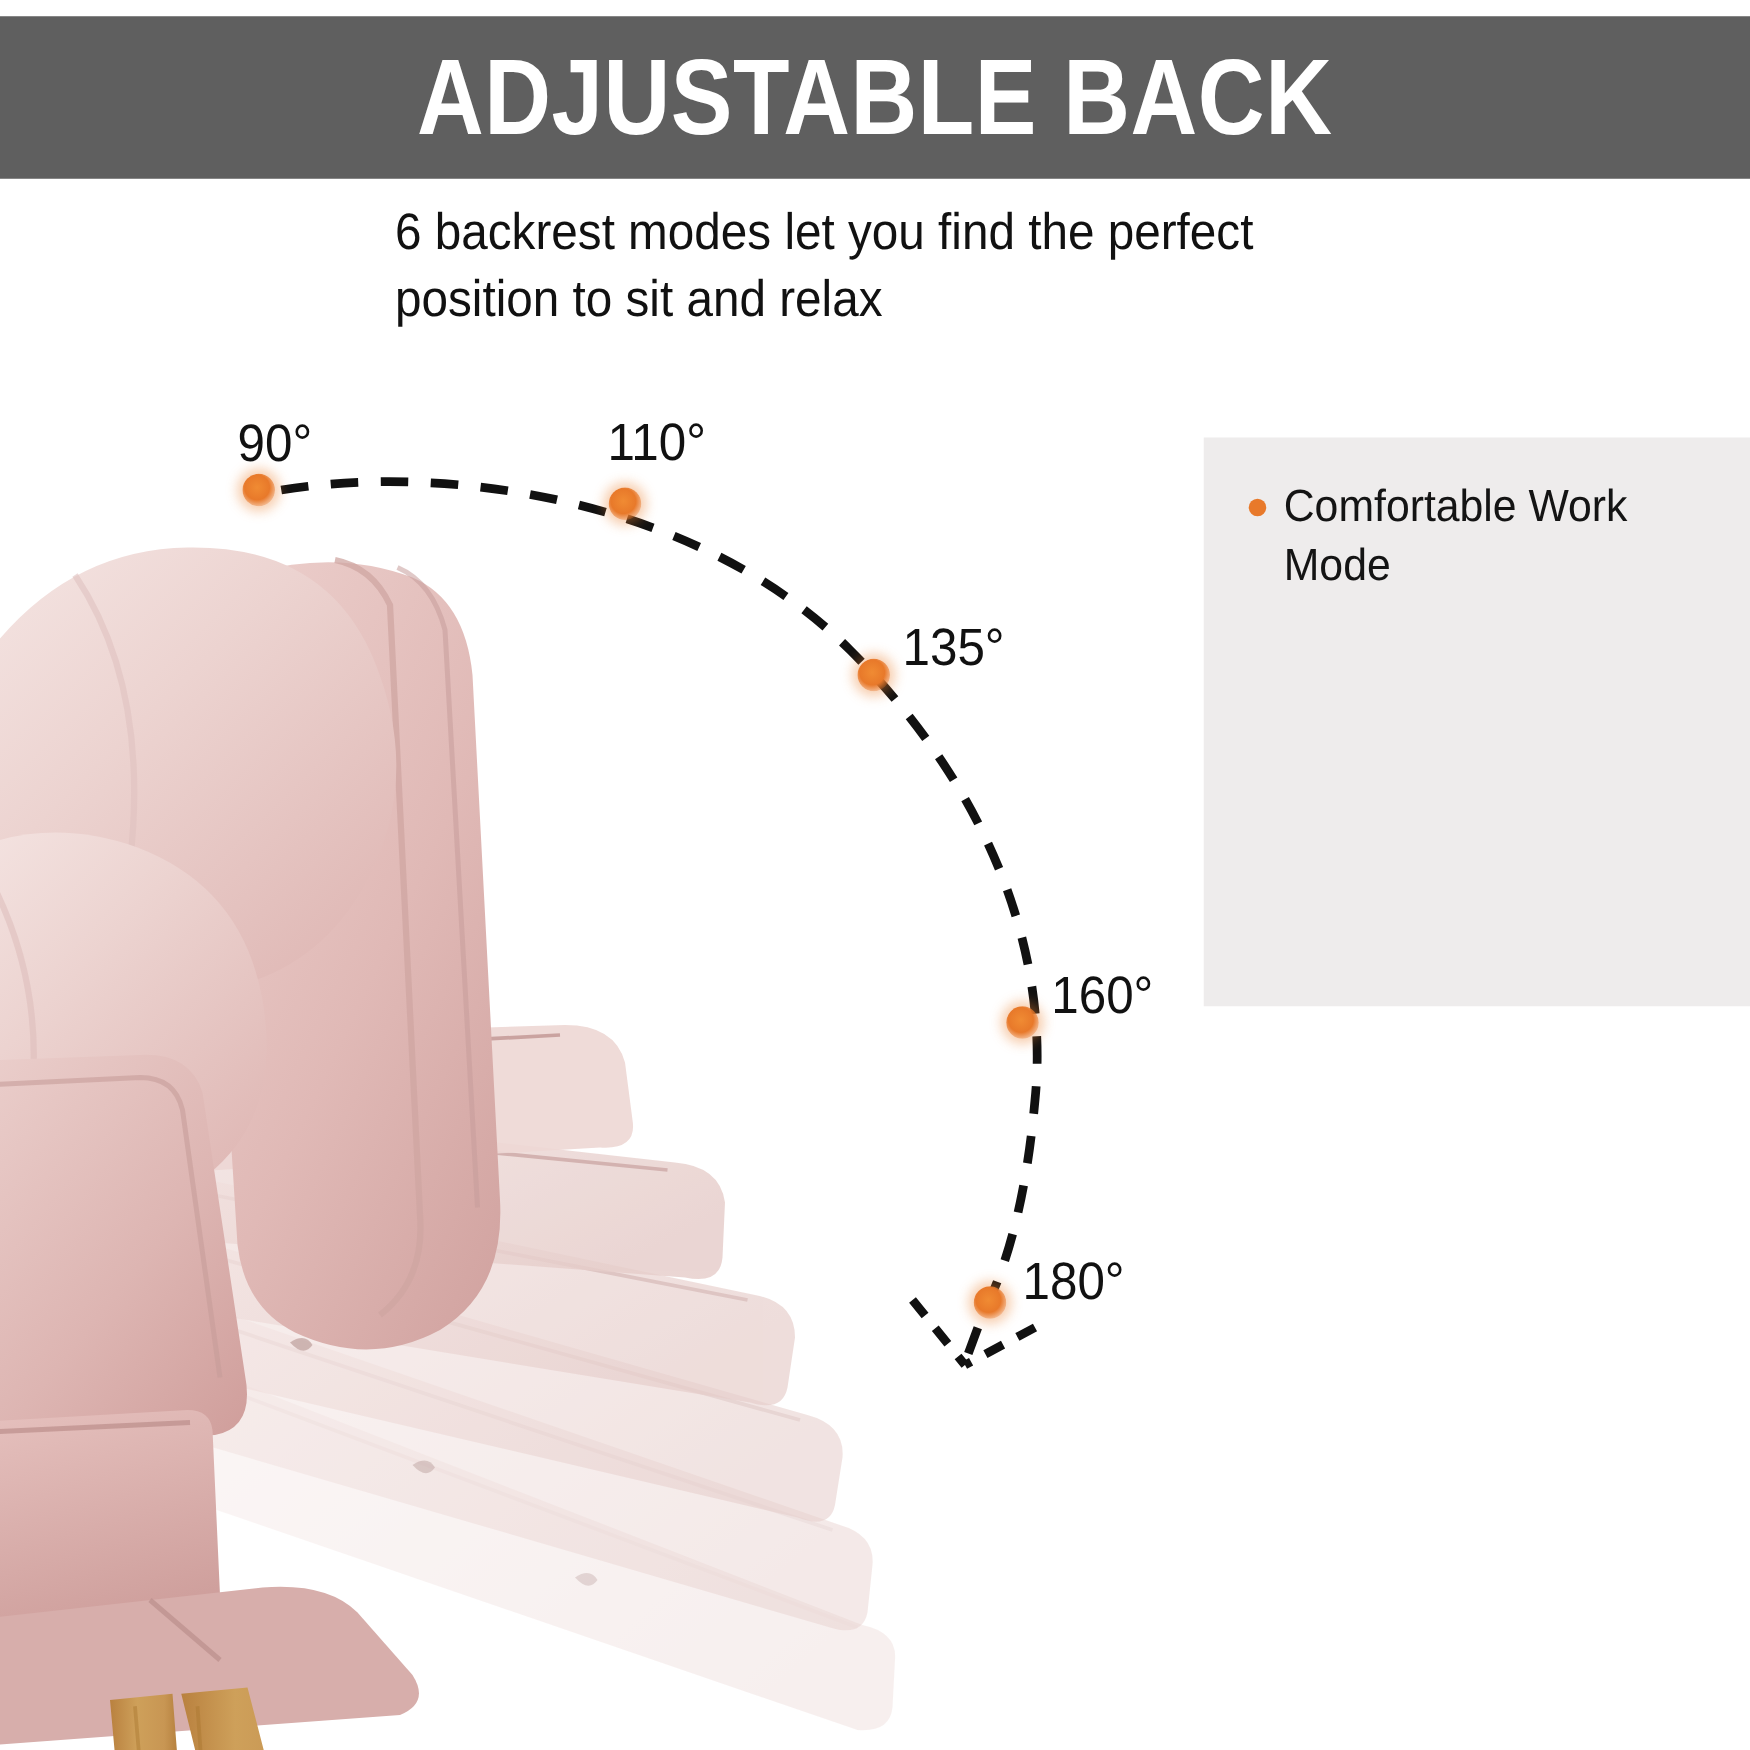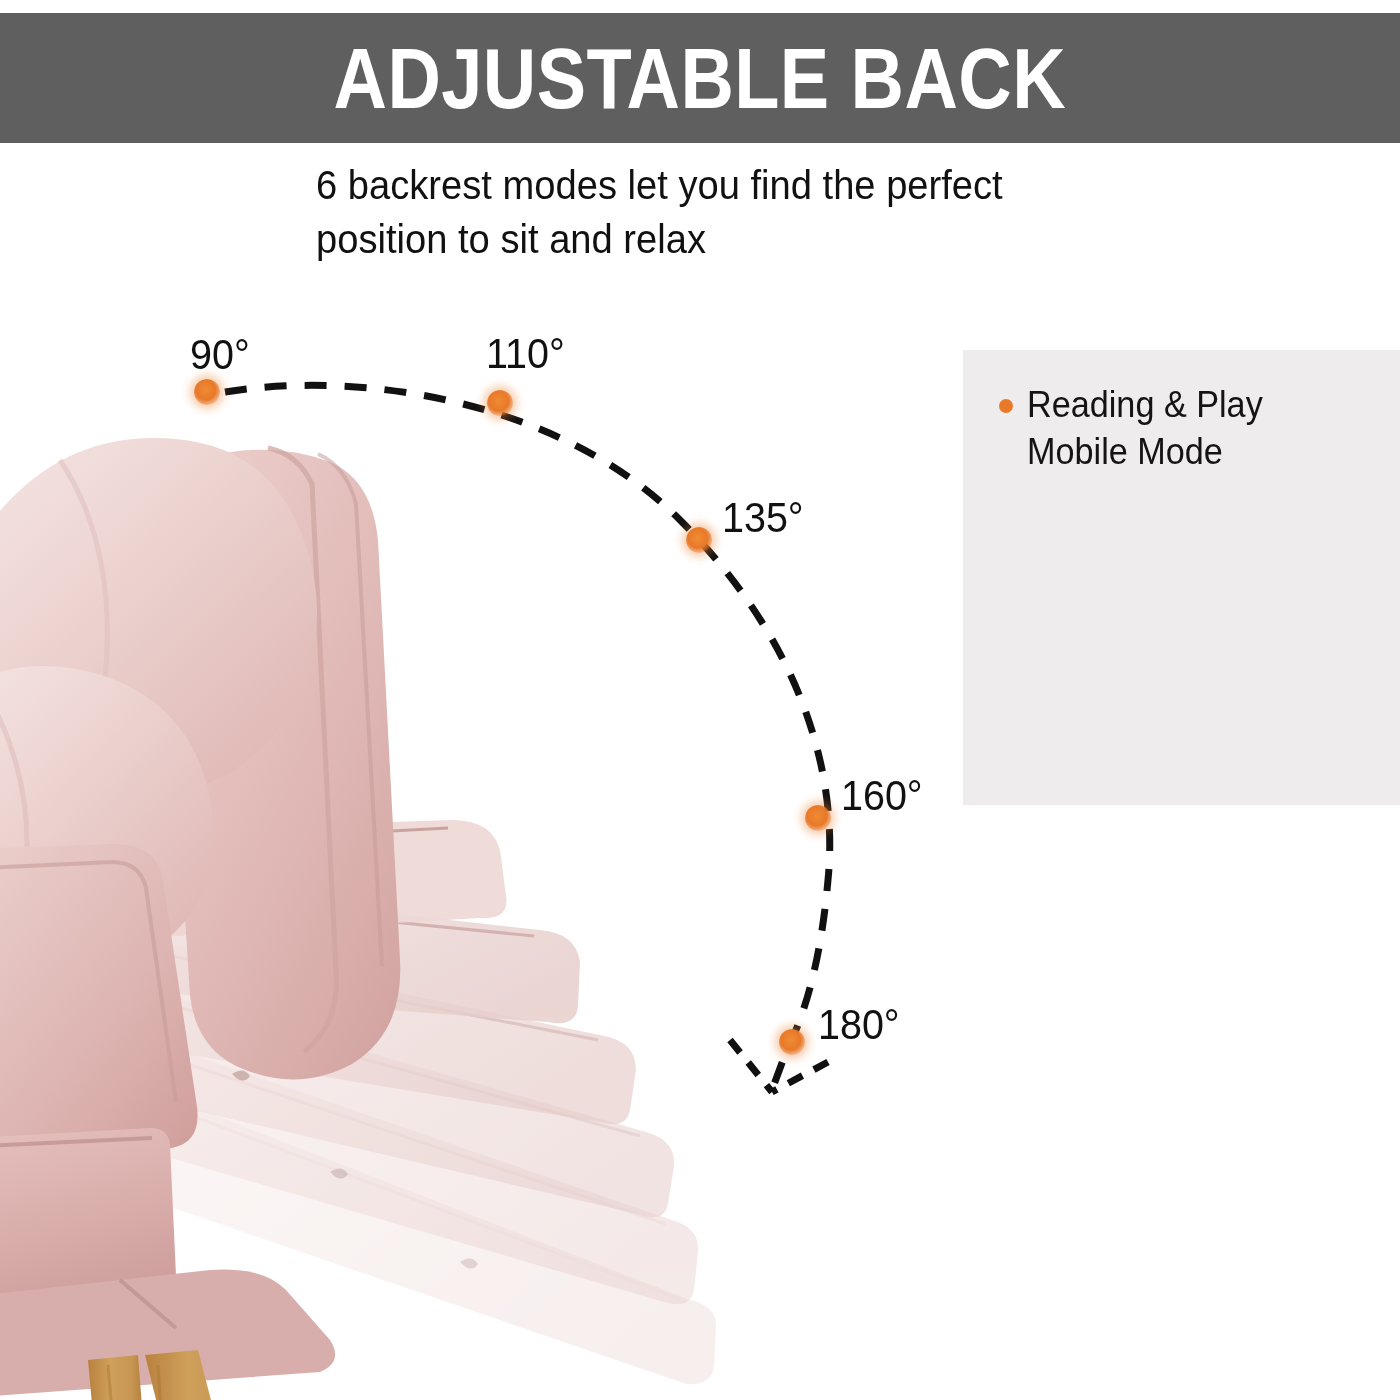--- a/index.html
+++ b/index.html
@@ -316,27 +316,26 @@
     <div class="angle-label" style="left:190px; top:334px;">90°</div>
     <div class="angle-label" style="left:486px; top:333px;">110°</div>
     <div class="angle-label" style="left:722px; top:497px;">135°</div>
     <div class="angle-label" style="left:841px; top:775px;">160°</div>
     <div class="angle-label" style="left:818px; top:1004px;">180°</div>
   </div>
 
   <div class="feature-panel">
     <div class="feature-list">
 
-
       <div class="feature-item">
         <span class="feature-bullet"></span>
-        <span class="feature-text">Reading &amp; Play
-Mobile Mode</span>
+        <span class="feature-text">Comfortable Work Mode</span>
       </div>
 
 
 
 
+
     </div>
   </div>
 
 
 </div>
 
 </body></html>

